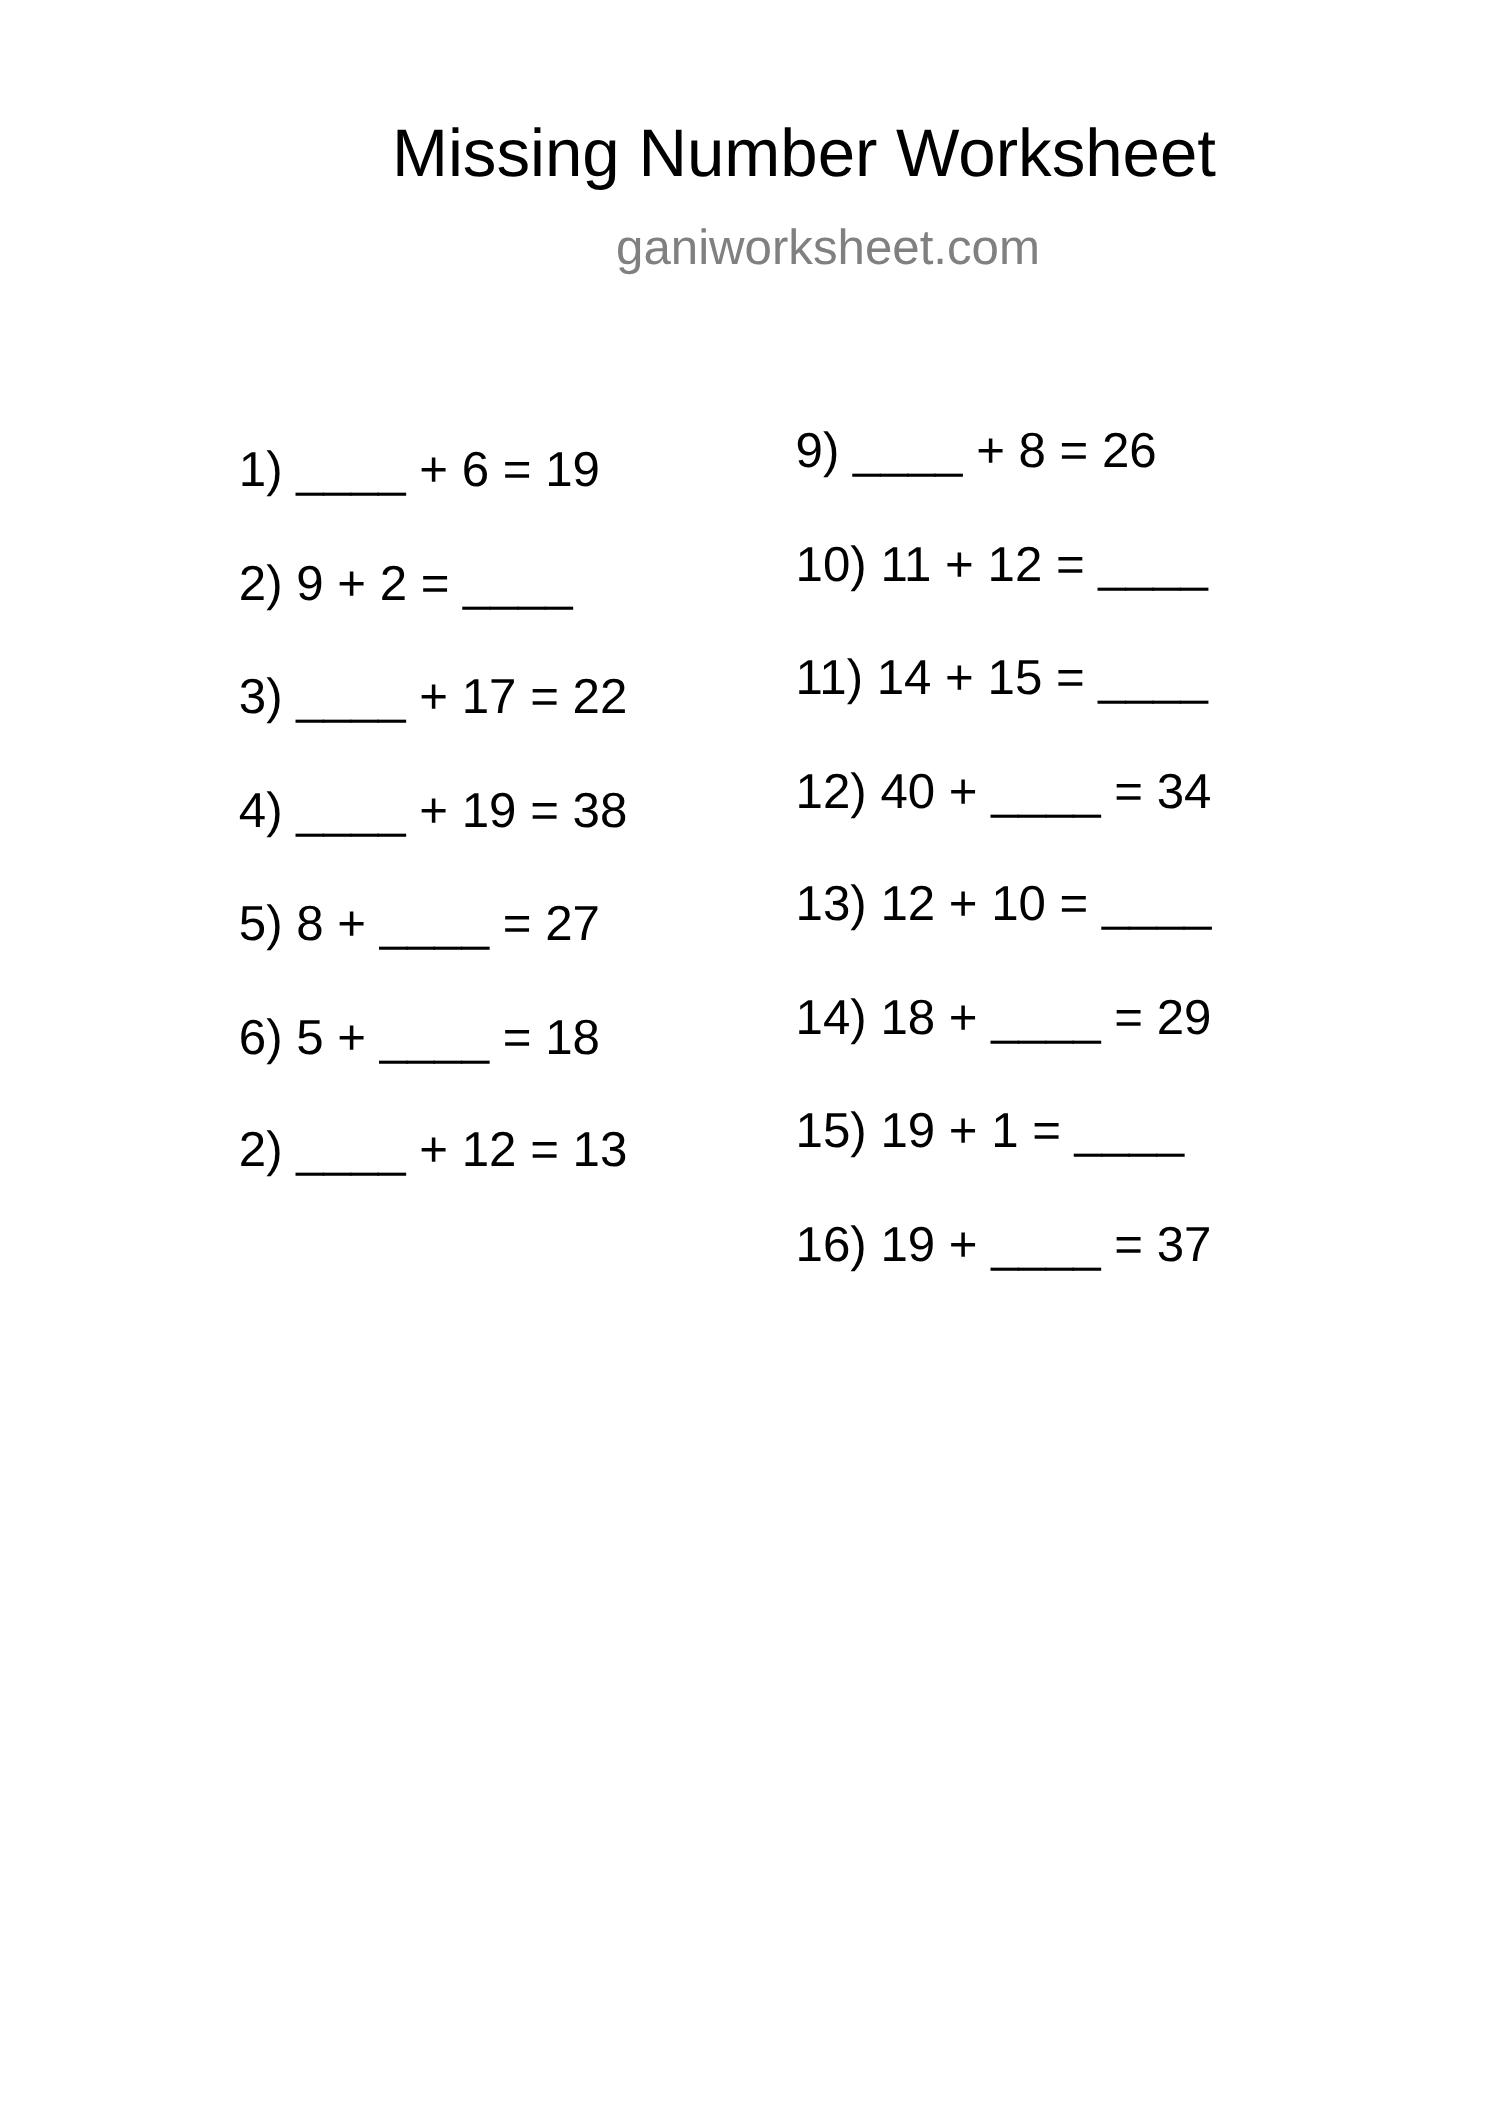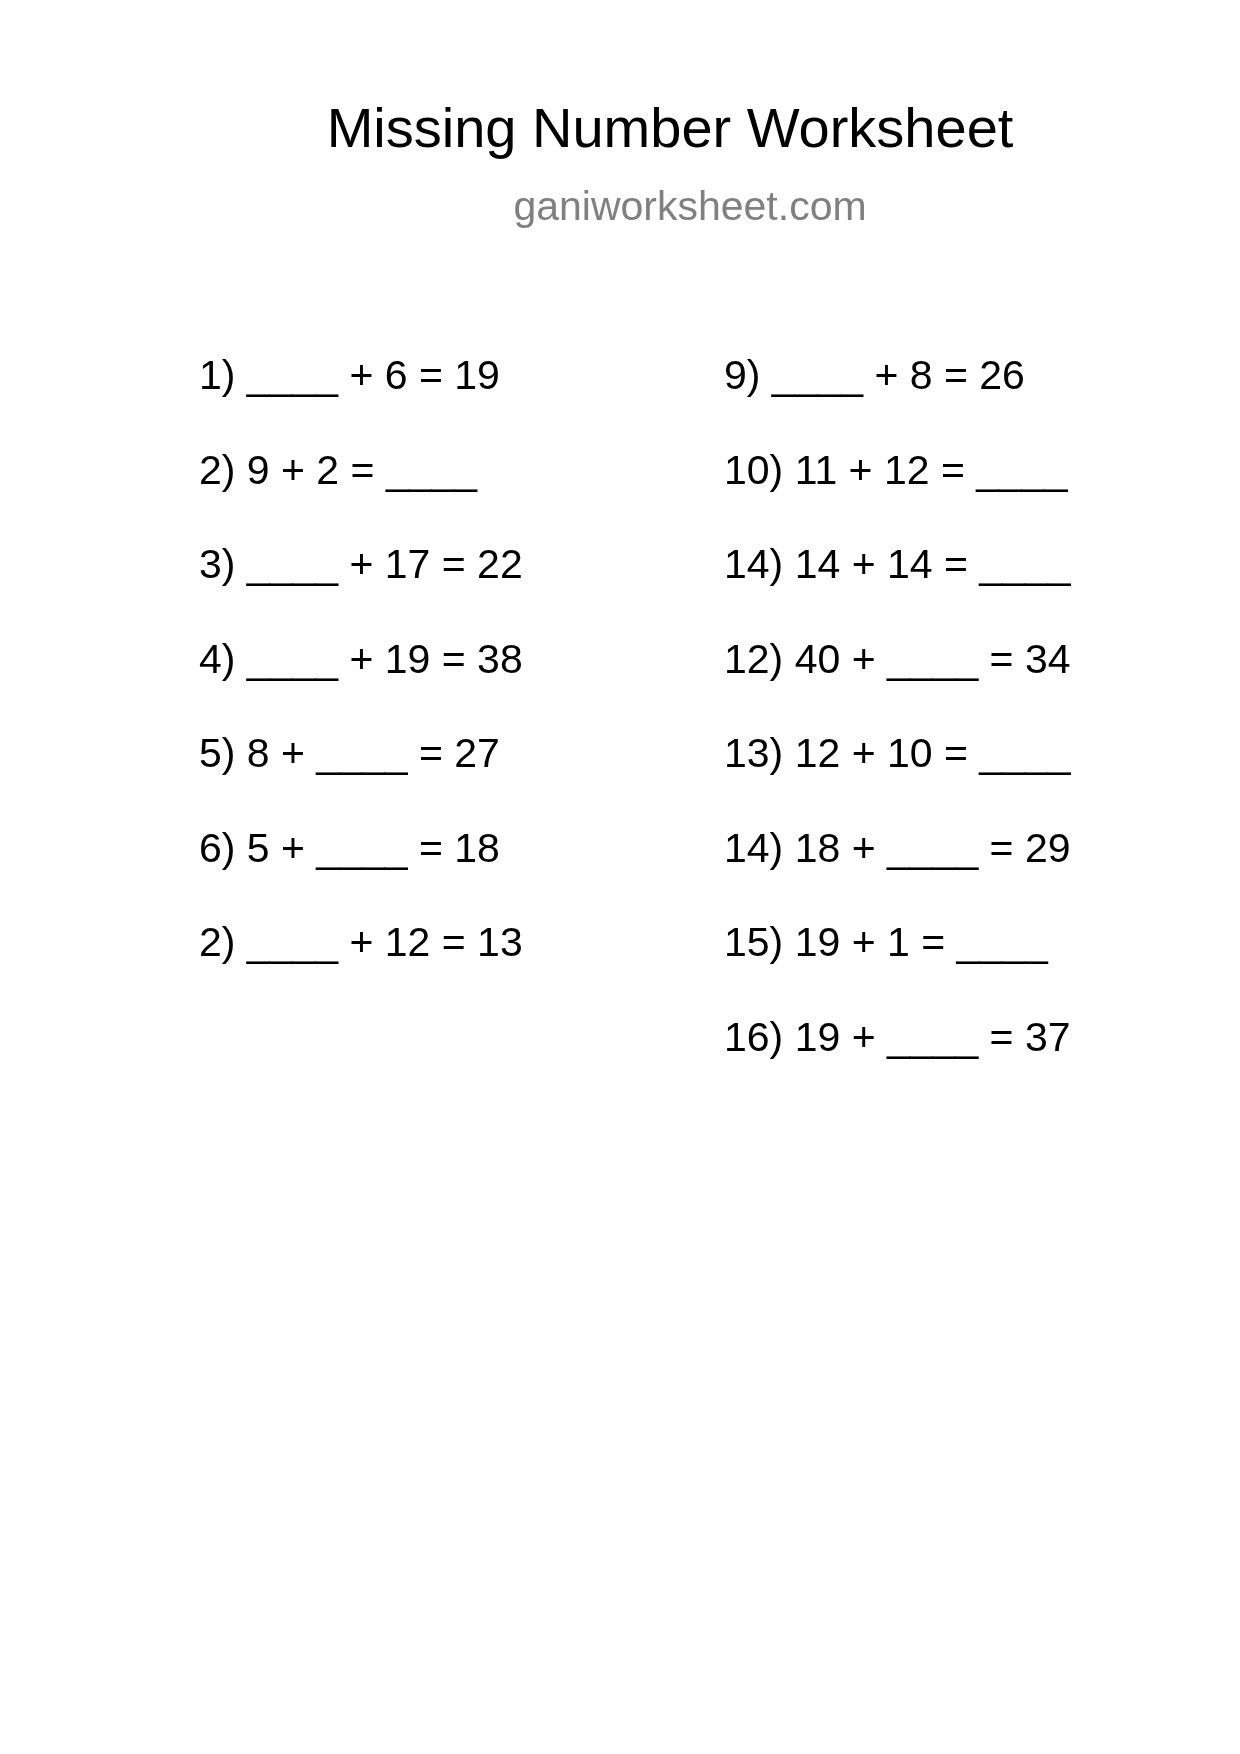--- a/index.html
+++ b/index.html
@@ -40,22 +40,22 @@
     .problems {
       position: absolute;
       top: 350px;
       left: 0;
       width: 1240px;
     }
     .column {
       position: absolute;
       top: 0;
     }
-    .column.left { left: 199px; }
-    .column.right { left: 724px; }
+    .column.left { left: 199px; margin-top: 16px; }
+    .column.right { left: 663px; }
     .problem {
       height: 94.5px;
       font-size: 41px;
       line-height: 50px;
       white-space: pre;
       color: #000000;
     }
   </style>
 </head>
 <body>
@@ -69,20 +69,20 @@
     <div class="problem">2) 9 + 2 = ____</div>
     <div class="problem">3) ____ + 17 = 22</div>
     <div class="problem">4) ____ + 19 = 38</div>
     <div class="problem">5) 8 + ____ = 27</div>
     <div class="problem">6) 5 + ____ = 18</div>
     <div class="problem">2) ____ + 12 = 13</div>
   </div>
   <div class="column right">
     <div class="problem">9) ____ + 8 = 26</div>
     <div class="problem">10) 11 + 12 = ____</div>
-    <div class="problem">14) 14 + 14 = ____</div>
+    <div class="problem">11) 14 + 15 = ____</div>
     <div class="problem">12) 40 + ____ = 34</div>
     <div class="problem">13) 12 + 10 = ____</div>
     <div class="problem">14) 18 + ____ = 29</div>
     <div class="problem">15) 19 + 1 = ____</div>
     <div class="problem">16) 19 + ____ = 37</div>
   </div>
 </div>
 
 </body></html>

